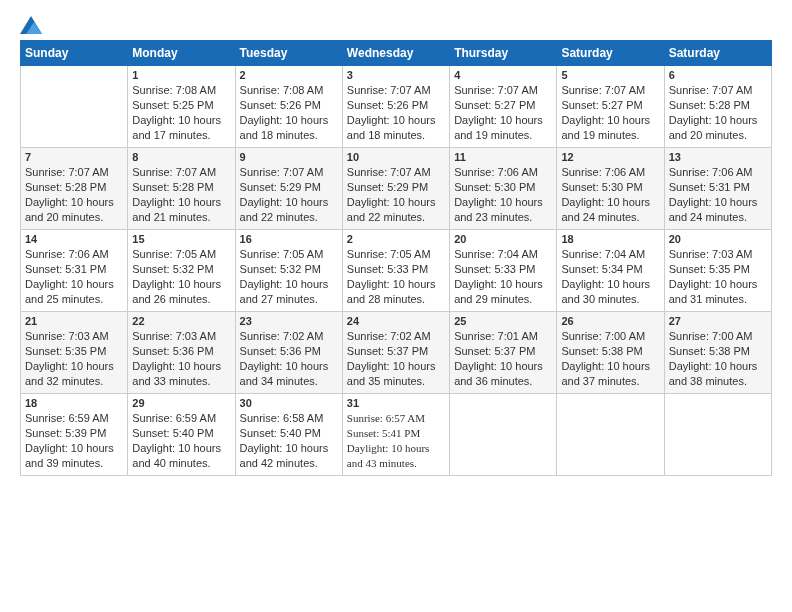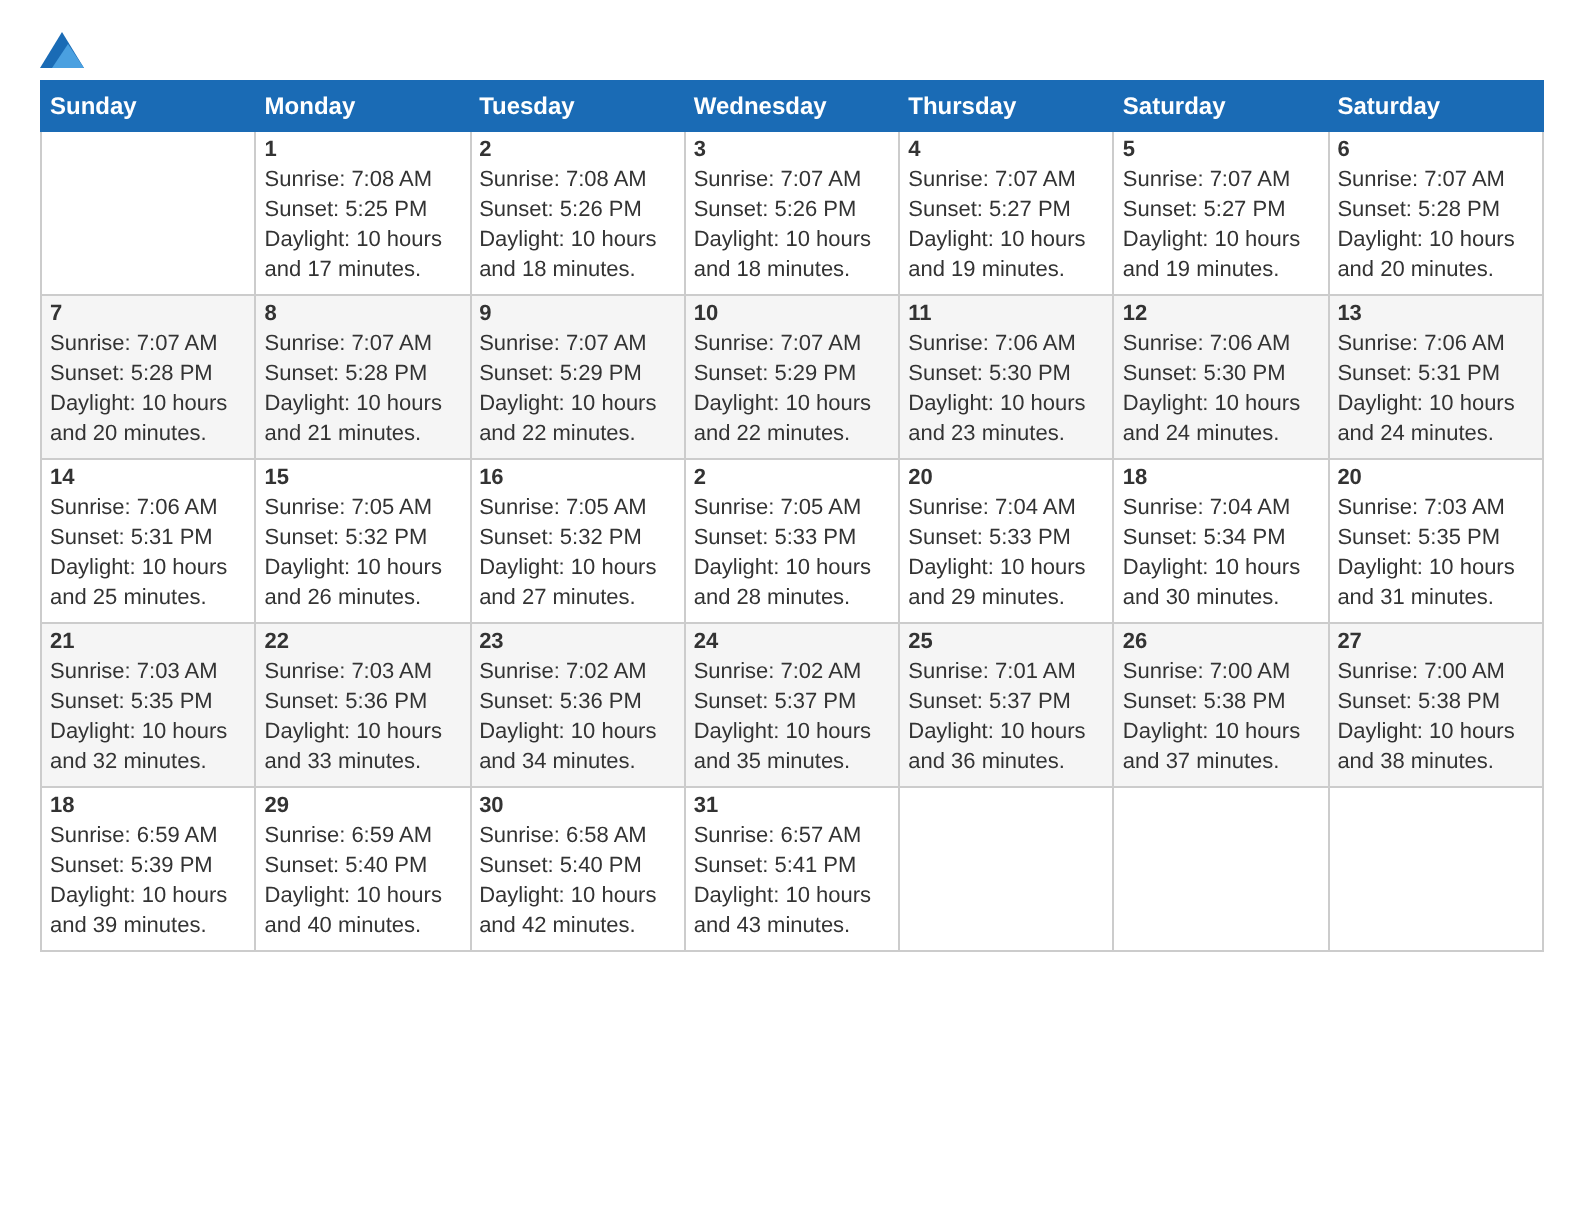--- a/index.html
+++ b/index.html
@@ -342,21 +342,21 @@
           </td>
           <td>
             <span class="day-number">30</span>
             <div class="day-info" style="white-space: pre-line;">Sunrise: 6:58 AM
 Sunset: 5:40 PM
 Daylight: 10 hours
 and 42 minutes.</div>
           </td>
           <td>
             <span class="day-number">31</span>
-            <div class="day-info" style="white-space: pre-line;">Sunrise: 6:57 AM
+            <div class="day-info" style="white-space: pre-line; font-family: Liberation Serif, serif;">Sunrise: 6:57 AM
 Sunset: 5:41 PM
 Daylight: 10 hours
 and 43 minutes.</div>
           </td>
           <td class="empty-cell"></td>
           <td class="empty-cell"></td>
           <td class="empty-cell"></td>
         </tr>
       </tbody>
   </table>

